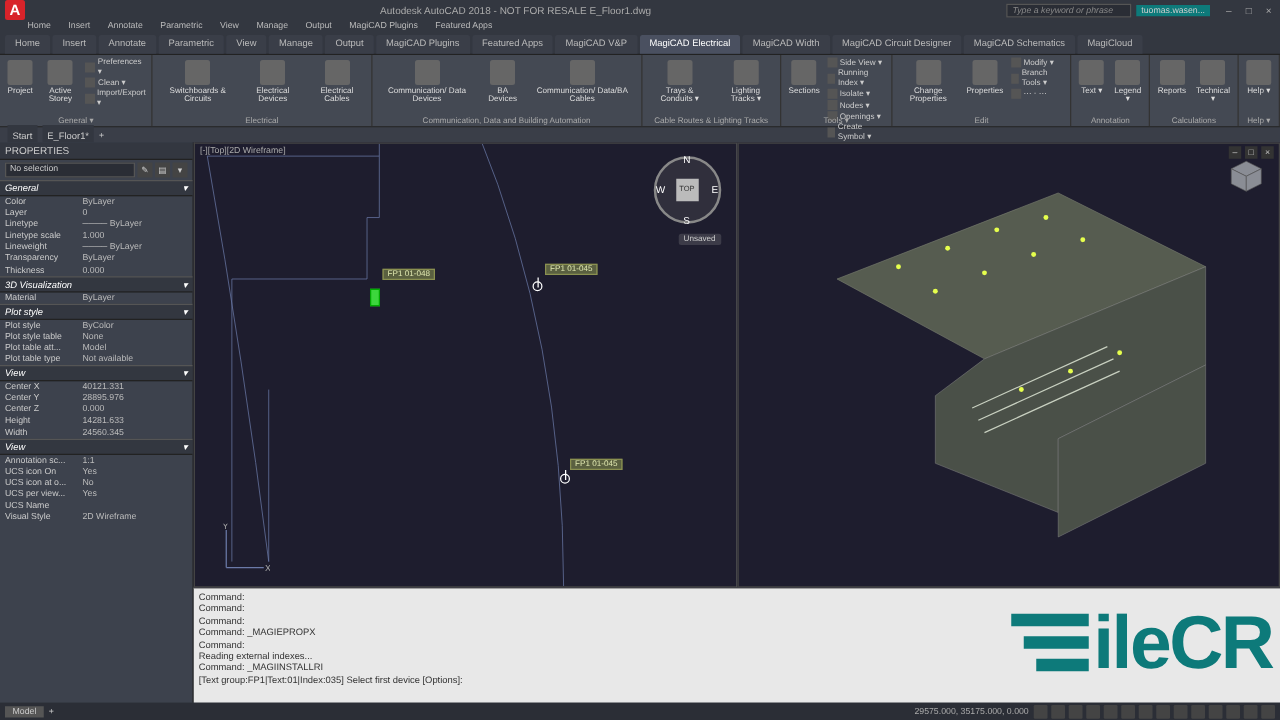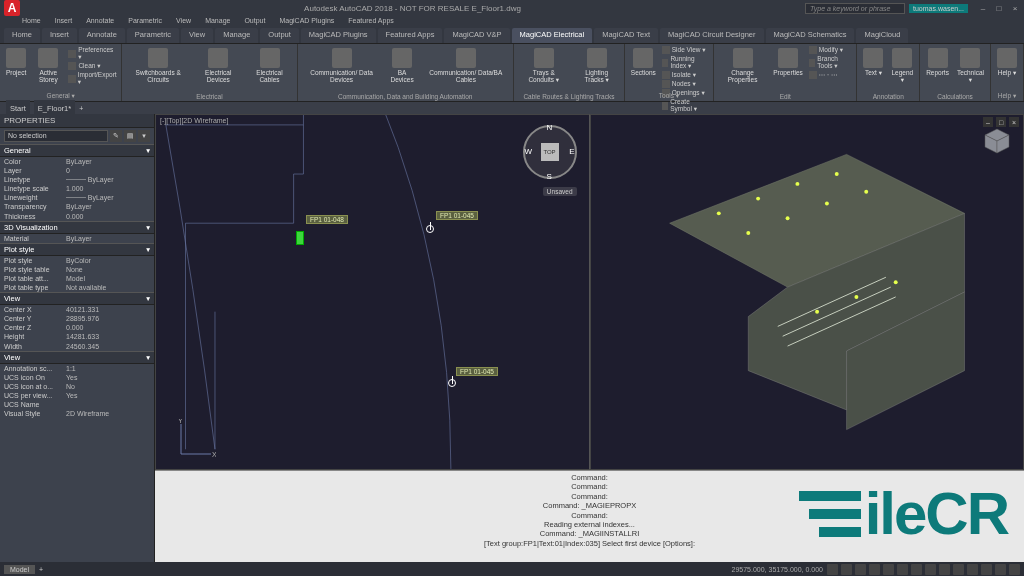--- a/index.html
+++ b/index.html
@@ -31,21 +31,21 @@
 .subbar { height:12px; background:#3a3e48; display:flex; font-size:7px; }
 .subbar .left { display:flex; align-items:center; padding:0 6px; gap:4px; }
 .main { display:flex; height:calc(576px - 16px - 12px - 16px - 58px - 12px - 14px); }
 .propcol { width:155px; background:#3d424d; display:flex; flex-direction:column; border-right:1px solid #222; }
 .doc-tab { height:16px; display:flex; align-items:center; gap:6px; background:#333740; padding:0 4px; font-size:7.5px; }
 .prop-head { background:#333740; padding:2px 4px; font-size:8px; border-bottom:1px solid #222; }
 .prop-sel { display:flex; padding:2px 4px; gap:2px; }
 .prop-sel .sel { flex:1; background:#2a2d35; border:1px solid #555; padding:1px 3px; font-size:7px; }
 .prop-sel .tool { width:12px; height:12px; background:#444; font-size:7px; display:flex; align-items:center; justify-content:center; }
 .psec { }
-.psec .hdr { background:#333740; padding:1px 4px; font-size:7.5px; color:#fff; border-top:1px solid #555; border-bottom:1px solid #222; display:flex; justify-content:space-between; }
+.psec .hdr { background:#333740; padding:1px 4px; font-size:7.5px; color:#fff; border-top:1px solid #555; border-bottom:1px solid #222; display:flex; justify-content:space-between;font-style:italic; }
 .prow { display:flex; font-size:7px; padding:0 4px; line-height:1.3; }
 .prow .k { width:62px; color:#ccc; }
 .prow .v { flex:1; color:#bbb; }
 .canvas-area { flex:1; display:flex; flex-direction:column; }
 .viewports { flex:1; display:flex; background:#29283a; position:relative; }
 .vp { flex:1; position:relative; border:1px solid #444; background:#1e1d2e; overflow:hidden; }
 .vp.left { border-right:1px solid #555; }
 .vp-label { position:absolute; top:2px; left:4px; font-size:7px; color:#aaa; }
 .vp-controls { position:absolute; top:2px; right:4px; display:flex; gap:3px; }
 .vp-controls span { width:10px; height:10px; background:#333; font-size:7px; display:flex; align-items:center; justify-content:center; }
@@ -53,29 +53,29 @@
 .tag { position:absolute; background:#5a6040; border:1px solid #8a9050; color:#e0e8b0; font-size:6.5px; padding:0 3px; }
 .device { position:absolute; width:8px; height:14px; background:#3dd63d; border:1px solid #0a0; }
 .circ { position:absolute; width:8px; height:8px; border:1px solid #fff; border-radius:50%; }
 .circ::after { content:""; position:absolute; width:1px; height:8px; background:#fff; left:3px; top:-4px; }
 .navcube { position:absolute; top:10px; right:12px; width:54px; height:54px; }
 .navcube .ring { width:54px; height:54px; border:2px solid #888; border-radius:50%; position:absolute; background:rgba(60,60,70,0.6); }
 .navcube .face { position:absolute; top:18px; left:18px; width:18px; height:18px; background:#bbb; color:#333; font-size:6px; display:flex; align-items:center; justify-content:center; }
 .navcube .dir { position:absolute; font-size:8px; color:#fff; }
 .unsaved { position:absolute; top:72px; right:12px; background:rgba(80,80,90,0.6); padding:1px 4px; font-size:6.5px; border-radius:2px; }
 .axis { position:absolute; bottom:8px; left:20px; }
-.cmd { height:92px; background:#e8e8e8; color:#333; font-family:Consolas,monospace; font-size:7.5px; padding:2px 4px; overflow:hidden; border-top:1px solid #888;text-align:center; }
+.cmd { height:92px; background:#e8e8e8; color:#333; font-family:Consolas,monospace; font-size:7.5px; padding:2px 4px; overflow:hidden; border-top:1px solid #888; }
 .cmd .line { line-height:1.25; white-space:pre; }
 .statusbar { height:14px; background:#2b2e36; display:flex; align-items:center; font-size:7px; padding:0 4px; gap:4px; }
 .statusbar .mtab { background:#555; padding:1px 6px; }
 .statusbar .spacer { flex:1; }
 .statusbar .coords { color:#aaa; }
 .statusbar .sicons { display:flex; gap:3px; }
 .statusbar .sicons span { width:11px; height:11px; background:#444; border-radius:1px; }
-.watermark { position:absolute; right:16px; bottom:28px; font-size:60px; font-weight:bold; color:#0d7a7a; letter-spacing:-2px; display:flex; align-items:center; pointer-events:none; z-index:50; }
+.watermark { position:absolute; right:6px; bottom:28px; font-size:60px; font-weight:bold; color:#0d7a7a; letter-spacing:-2px; display:flex; align-items:center; pointer-events:none; z-index:50; }
 .watermark .bars { display:inline-flex; flex-direction:column; gap:8px; margin-right:4px; }
 .watermark .bars span { width:62px; height:10px; background:#0d7a7a; }
 .watermark .bars span:nth-child(2){ width:52px; margin-left:10px; }
 .watermark .bars span:nth-child(3){ width:42px; margin-left:20px; }
 </style>
 </head>
 <body>
 
 <div class="titlebar">
   <div class="logo">A</div>
@@ -108,21 +108,21 @@
     <div class="tab">Insert</div>
     <div class="tab">Annotate</div>
     <div class="tab">Parametric</div>
     <div class="tab">View</div>
     <div class="tab">Manage</div>
     <div class="tab">Output</div>
     <div class="tab">MagiCAD Plugins</div>
     <div class="tab">Featured Apps</div>
     <div class="tab">MagiCAD V&amp;P</div>
     <div class="tab active">MagiCAD Electrical</div>
-    <div class="tab">MagiCAD Text</div>
+    <div class="tab">MagiCAD Width</div>
     <div class="tab">MagiCAD Circuit Designer</div>
     <div class="tab">MagiCAD Schematics</div>
     <div class="tab">MagiCloud</div>
   </div>
 
 <div class="ribbon" id="ribbon">
     <div class="rgroup">
       <div class="btns">
         <div class="rbtn">
           <div class="ico big"></div>

